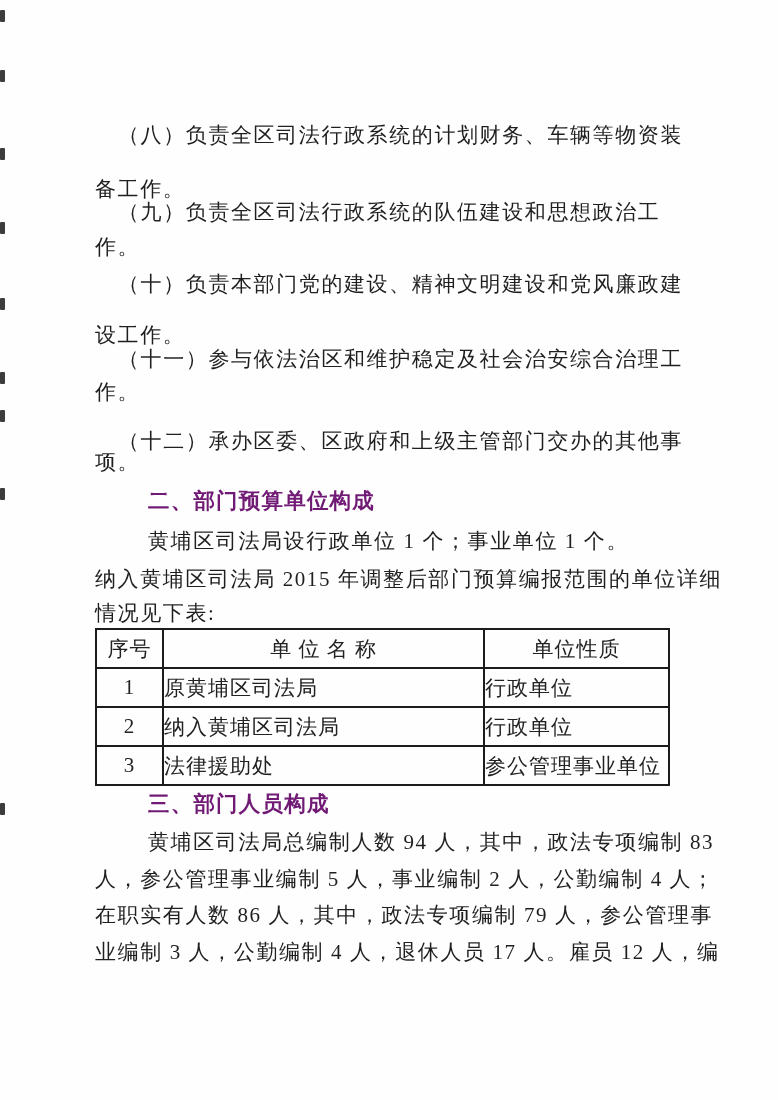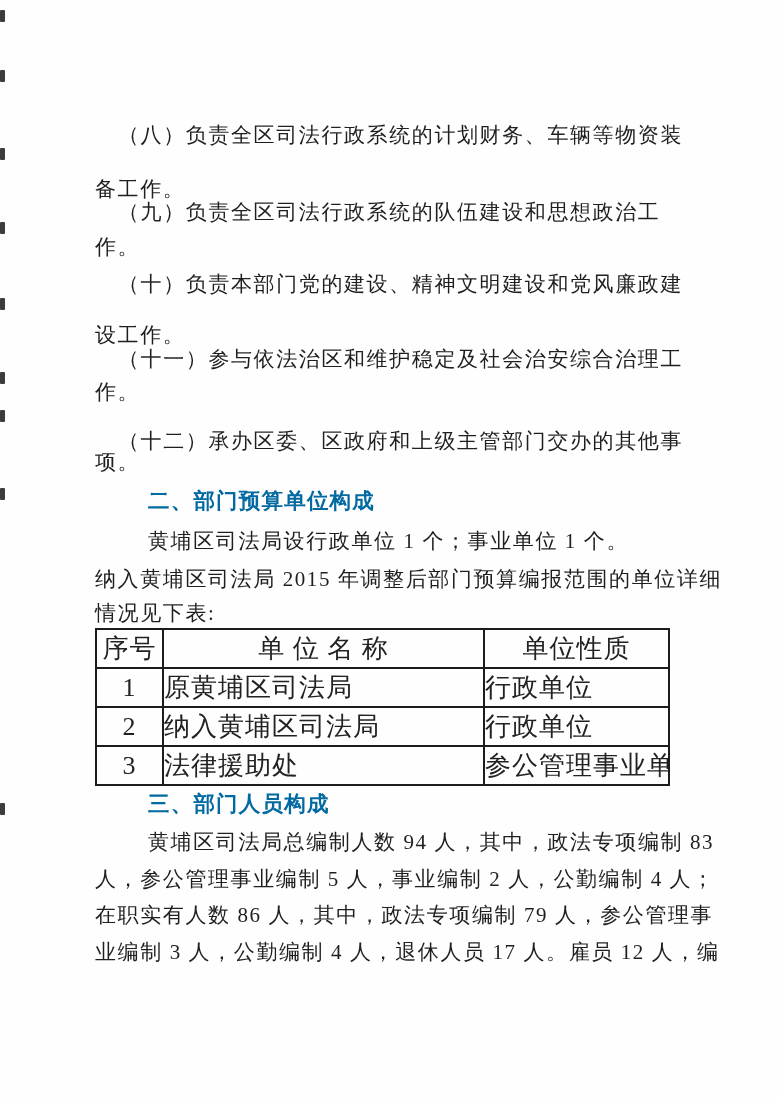--- a/index.html
+++ b/index.html
@@ -20,29 +20,29 @@
     line-height:27px;
   }
   .indent-none{left:95px;}
   .indent-bracket{left:118px;}
   .indent-para{left:148px;}
   .heading{
     font-family:"Liberation Sans","DejaVu Sans",sans-serif;
     font-weight:700;
     font-size:21.5px;
     letter-spacing:1.2px;
-    color:#0369a1;
+    color:#701a75;
   }
   table.budget-table{
     position:absolute;
     left:95px;top:628px;
     width:573px;
     border-collapse:collapse;
     table-layout:fixed;
-    font-size:26px;
+    font-size:21px;
     letter-spacing:1px;
     color:#222;
   }
   table.budget-table th,
   table.budget-table td{
     border:2px solid #1c1c1c;
     height:37px;
     padding:0;
     font-weight:normal;
     overflow:hidden;

